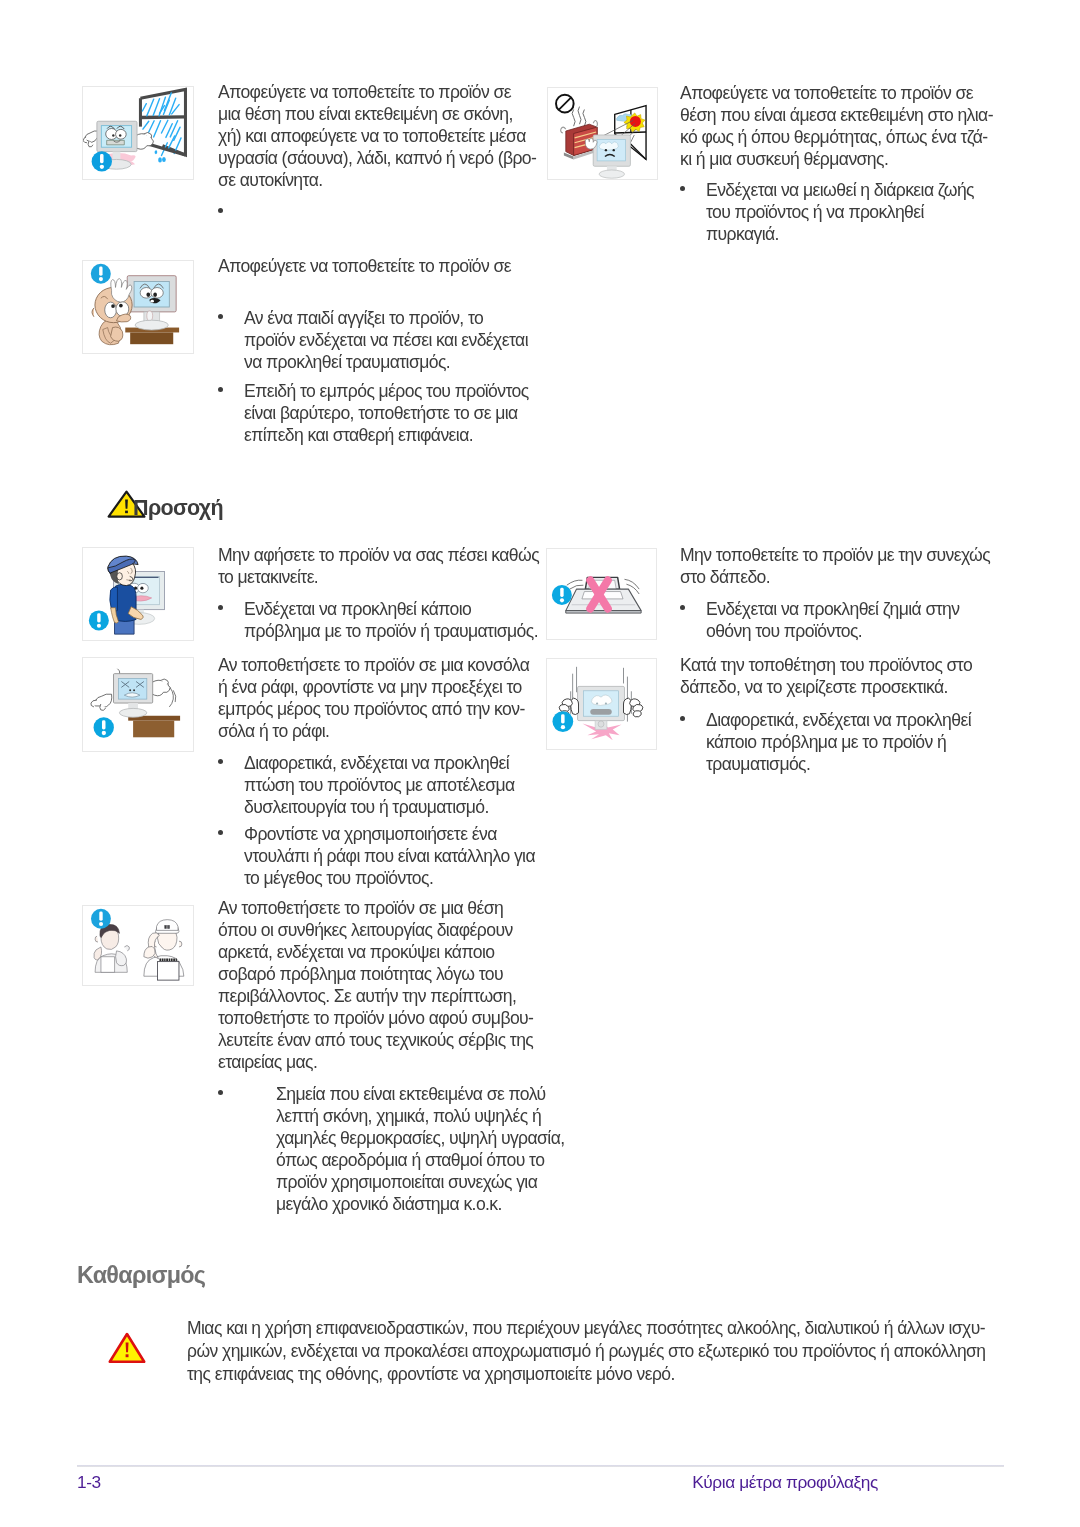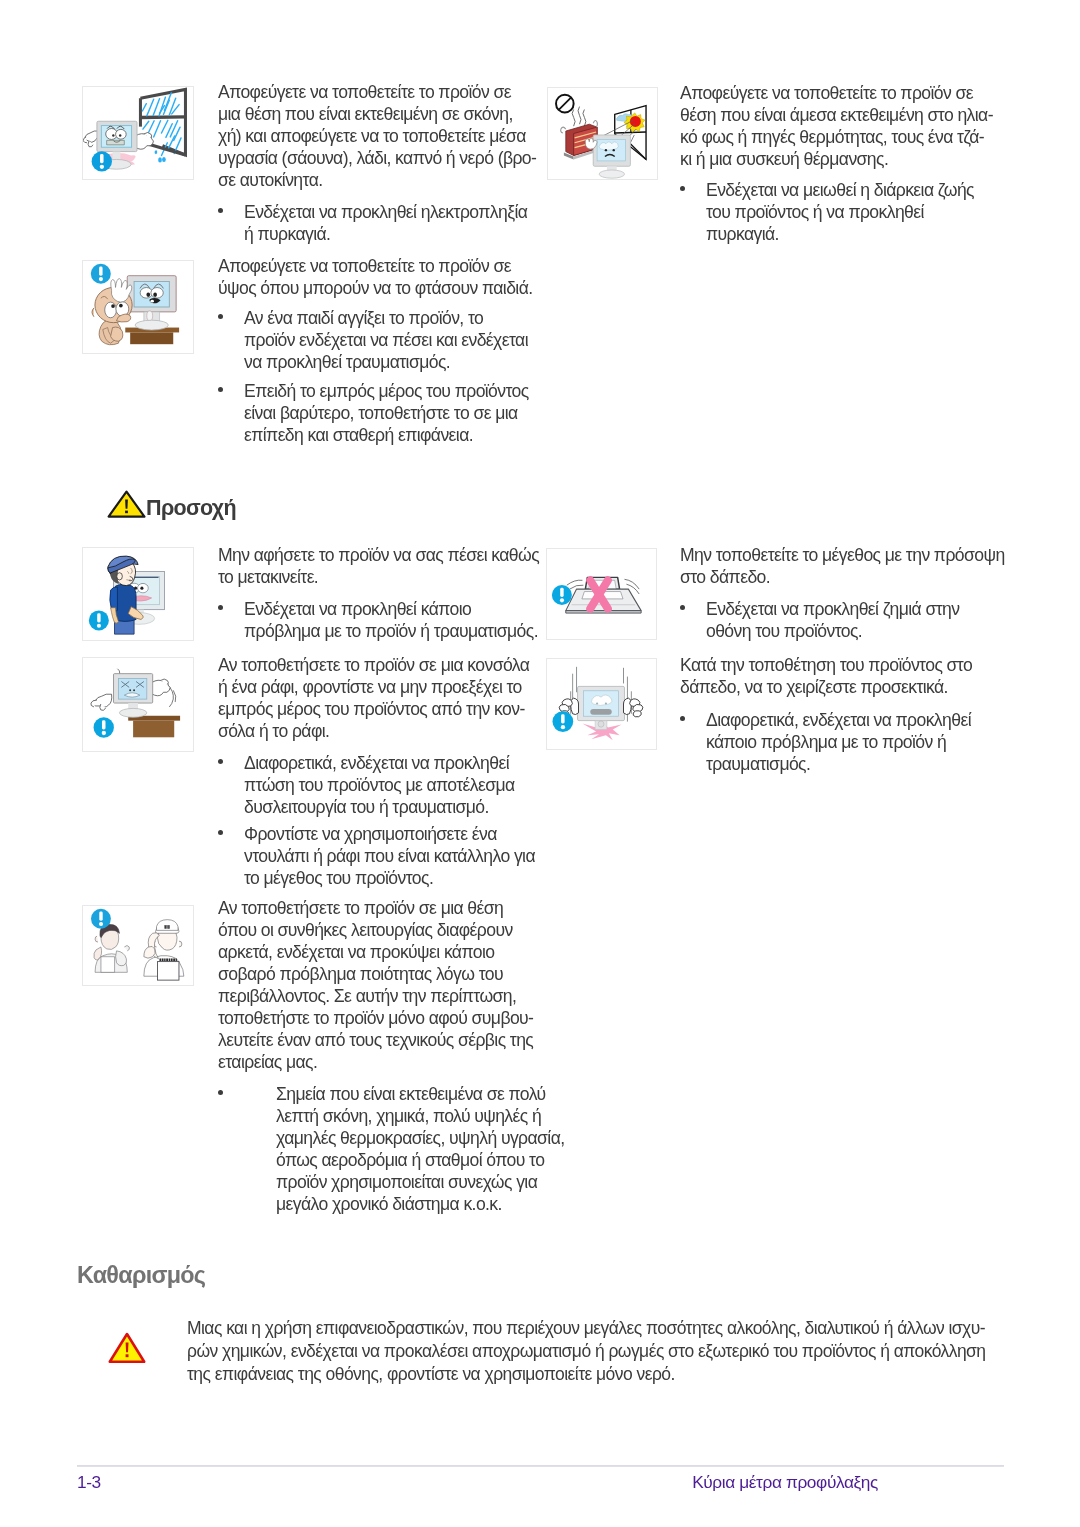--- a/index.html
+++ b/index.html
@@ -103,24 +103,20 @@
 
   <div class="txt" style="left:218px;top:82px;">
     <span>Αποφεύγετε να τοποθετείτε το προϊόν σε</span>
 <span>μια θέση που είναι εκτεθειμένη σε σκόνη,</span>
 <span>χή) και αποφεύγετε να το τοποθετείτε μέσα</span>
 <span>υγρασία (σάουνα), λάδι, καπνό ή νερό (βρο-</span>
 <span>σε αυτοκίνητα.</span>
   </div>
 
   <div class="dot" style="left:218px;top:208px;"></div>
-  <div class="bul" style="left:244px;top:202px;">
-    <span>Ενδέχεται να προκληθεί ηλεκτροπληξία</span>
-<span>ή πυρκαγιά.</span>
-  </div>
 
   <div class="figbox" style="left:82px;top:260px;width:112px;height:94px;">
     <svg viewBox="0 0 112 94">
 
       <g>
         <rect x="43" y="68" width="55" height="5" fill="#8a5a2b"></rect>
         <rect x="48" y="73" width="44" height="12" fill="#7a4e22"></rect>
       </g>
 
       <g>
@@ -161,21 +157,20 @@
       <g>
         <circle cx="18" cy="13" r="10.2" fill="#1ba3de"></circle>
         <rect x="16.3" y="5.7" width="3.5" height="9.3" rx="1.5" fill="#fff"></rect>
         <circle cx="18.1" cy="18.5" r="2.1" fill="#fff"></circle>
       </g>
     </svg>
   </div>
 
   <div class="txt" style="left:218px;top:256px;">
     <span>Αποφεύγετε να τοποθετείτε το προϊόν σε</span>
-<span>ύψος όπου μπορούν να το φτάσουν παιδιά.</span>
   </div>
 
   <div class="dot" style="left:218px;top:314px;"></div>
   <div class="bul" style="left:244px;top:308px;">
     <span>Αν ένα παιδί αγγίξει το προϊόν, το</span>
 <span>προϊόν ενδέχεται να πέσει και ενδέχεται</span>
 <span>να προκληθεί τραυματισμός.</span>
   </div>
 
   <div class="dot" style="left:218px;top:387px;"></div>
@@ -246,39 +241,39 @@
       </g>
       <g fill="#fff" stroke="#7a7a7a" stroke-width="0.65">
         <path d="M38 56 q-1 -4 2 -4 q2 0 2 3 q0 -4 2.5 -3.5 q2 0.5 1.5 4 q1 -3 3 -2 q2 1 0 5 q-1 4 -6 4 q-5 -1 -5 -6 z"></path>
       </g>
     </svg>
   </div>
 
   <div class="txt" style="left:680px;top:83px;">
     <span>Αποφεύγετε να τοποθετείτε το προϊόν σε</span>
 <span>θέση που είναι άμεσα εκτεθειμένη στο ηλια-</span>
-<span>κό φως ή πηγές θερμότητας, τους ένα τζά-</span>
+<span>κό φως ή όπου θερμότητας, όπως ένα τζά-</span>
 <span>κι ή μια συσκευή θέρμανσης.</span>
   </div>
 
   <div class="dot" style="left:680px;top:186px;"></div>
   <div class="bul" style="left:706px;top:180px;">
     <span>Ενδέχεται να μειωθεί η διάρκεια ζωής</span>
 <span>του προϊόντος ή να προκληθεί</span>
 <span>πυρκαγιά.</span>
   </div>
 
   <div class="abs" style="left:107px;top:490px;width:39px;height:28px;">
     <svg viewBox="0 0 39 28" style="display:block;width:100%;height:100%;">
       <path d="M19.5 1.6 L37.4 26.6 L1.6 26.6 Z" fill="#ffe100" stroke="#1a1a1a" stroke-width="2.2" stroke-linejoin="round"></path>
       <path d="M18.1 9.5 h2.8 l-0.5 9.2 h-1.8 z" fill="#1a1a1a"></path>
       <rect x="18.1" y="20.6" width="2.8" height="2.6" fill="#1a1a1a"></rect>
     </svg>
   </div>
-  <div class="caution-h" style="left:146px;top:495.5px;text-align:center;">Προσοχή</div>
+  <div class="caution-h" style="left:133px;top:495.5px;text-align:center;">Προσοχή</div>
 
   <div class="figbox" style="left:82px;top:547px;width:112px;height:94px;">
     <svg viewBox="0 0 112 94">
 
       <g>
         <rect x="31" y="24" width="52" height="39" fill="#e6eced" stroke="#8a8fa0" stroke-width="0.8"></rect>
         <rect x="36" y="29" width="42" height="29" fill="#dff0f5" stroke="#9fb6c0" stroke-width="0.6"></rect>
         <path d="M37 30 h40" stroke="#4a5a78" stroke-width="1.3"></path>
         <path d="M44 42 q5 -7 11 -2 q5 -6 11 -1" fill="none" stroke="#5a6a7a" stroke-width="0.7"></path>
         <ellipse cx="52" cy="41" rx="6" ry="5" fill="#fff" stroke="#5a6a7a" stroke-width="0.6"></ellipse>
@@ -492,21 +487,21 @@
 
       <g>
         <circle cx="15" cy="47" r="10.2" fill="#0aa8e2"></circle>
         <rect x="13.3" y="39.7" width="3.5" height="9.3" rx="1.5" fill="#fff"></rect>
         <circle cx="15.1" cy="52.5" r="2.1" fill="#fff"></circle>
       </g>
     </svg>
   </div>
 
   <div class="txt" style="left:680px;top:545px;">
-    <span>Μην τοποθετείτε το μέγεθος με την πρόσοψη</span>
+    <span>Μην τοποθετείτε το προϊόν με την συνεχώς</span>
 <span>στο δάπεδο.</span>
   </div>
 
   <div class="dot" style="left:680px;top:605px;"></div>
   <div class="bul" style="left:706px;top:599px;">
     <span>Ενδέχεται να προκληθεί ζημιά στην</span>
 <span>οθόνη του προϊόντος.</span>
   </div>
 
   <div class="figbox" style="left:546px;top:658px;width:111px;height:92px;">

